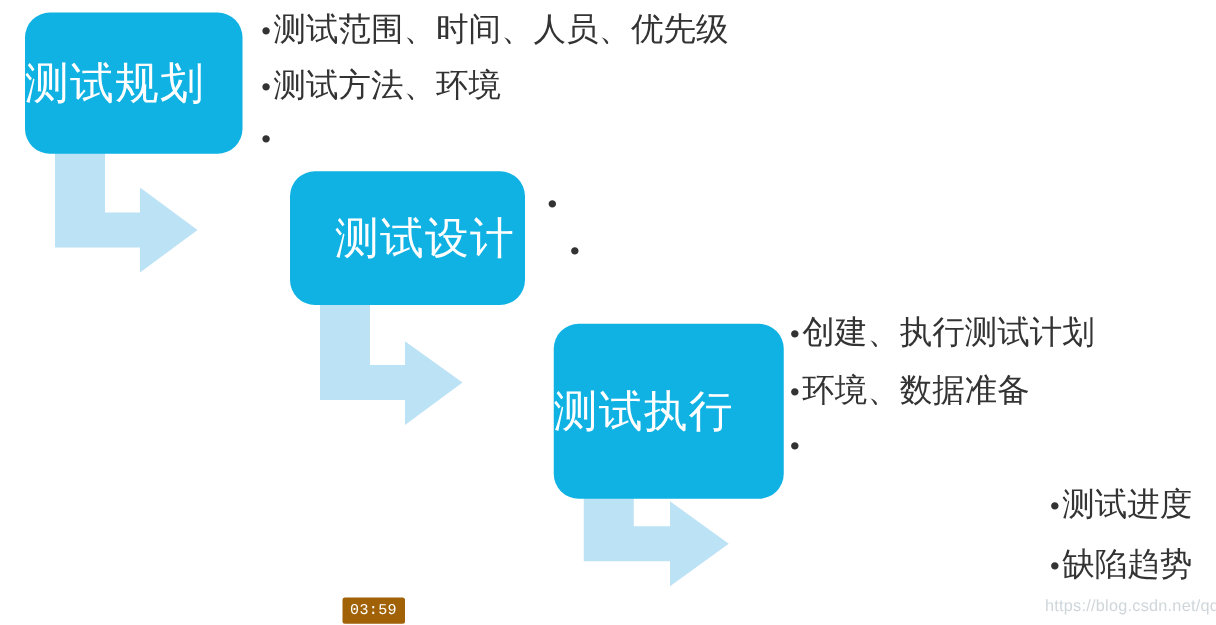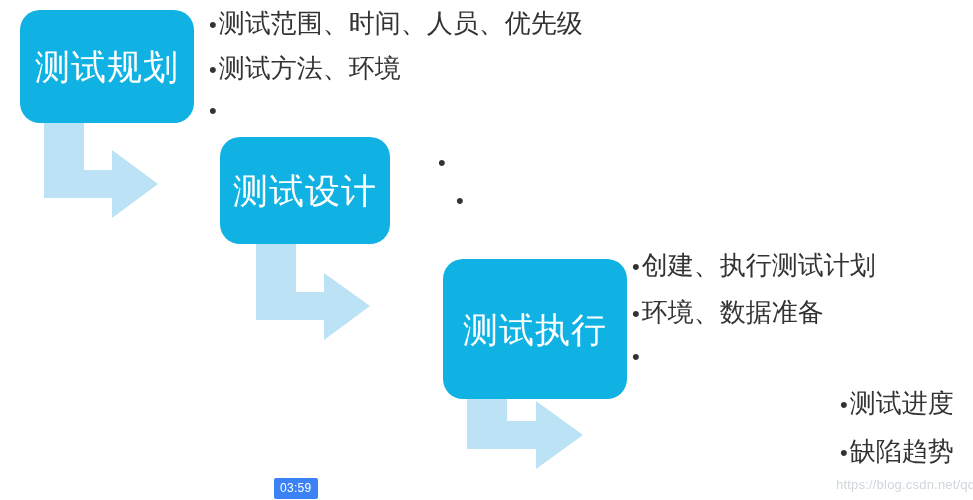--- a/index.html
+++ b/index.html
@@ -18,30 +18,29 @@
     overflow: hidden;
   }
 
   
   .stage-box {
     position: absolute;
     background: #0fb2e3;
     border-radius: 20px;
     display: flex;
     align-items: center;
-    justify-content: center;
     color: #ffffff;
     font-size: 35px;
     letter-spacing: 1px;
     line-height: 1;
     box-sizing: border-box;
     z-index: 3;
   }
   #box-1 { left: 20px;  top: 10px;  width: 174px; height: 113px; }
-  #box-2 { left: 220px; top: 137px; width: 170px; height: 107px; }
+  #box-2 { left: 232px; top: 137px; width: 188px; height: 107px; padding-left: 36px; }
   #box-3 { left: 443px; top: 259px; width: 184px; height: 140px; }
   #box-4 { left: 658px; top: 382px; width: 181px; height: 118px; border-bottom-left-radius: 20px; border-bottom-right-radius: 20px; }
 
   
   .elbow-arrow {
     position: absolute;
     z-index: 1;
   }
   #arrow-1 { left: 40px;  top: 112px; width: 120px; height: 108px; }
   #arrow-2 { left: 252px; top: 236px; width: 120px; height: 106px; }
@@ -80,28 +79,29 @@
   #group-3 { left: 632px; top: 252px; }
   #group-3 .bullet-line { margin-bottom: 21px; }
   #group-4 { left: 840px; top: 390px; }
   #group-4 .bullet-line { margin-bottom: 22px; }
 
   
   #time-badge {
     position: absolute;
     left: 274px;
     top: 478px;
-    background: #3b82f6;
+    background: #a16207;
     color: #ffffff;
     font-size: 12px;
     line-height: 1;
     padding: 4px 6px 5px 6px;
     border-radius: 2px;
     letter-spacing: 0.3px;
     z-index: 5;
+    font-family: Liberation Mono, monospace;
   }
   #watermark {
     position: absolute;
     left: 836px;
     top: 478px;
     color: #cfd6da;
     font-size: 13px;
     line-height: 1;
     letter-spacing: 0.2px;
     z-index: 4;

